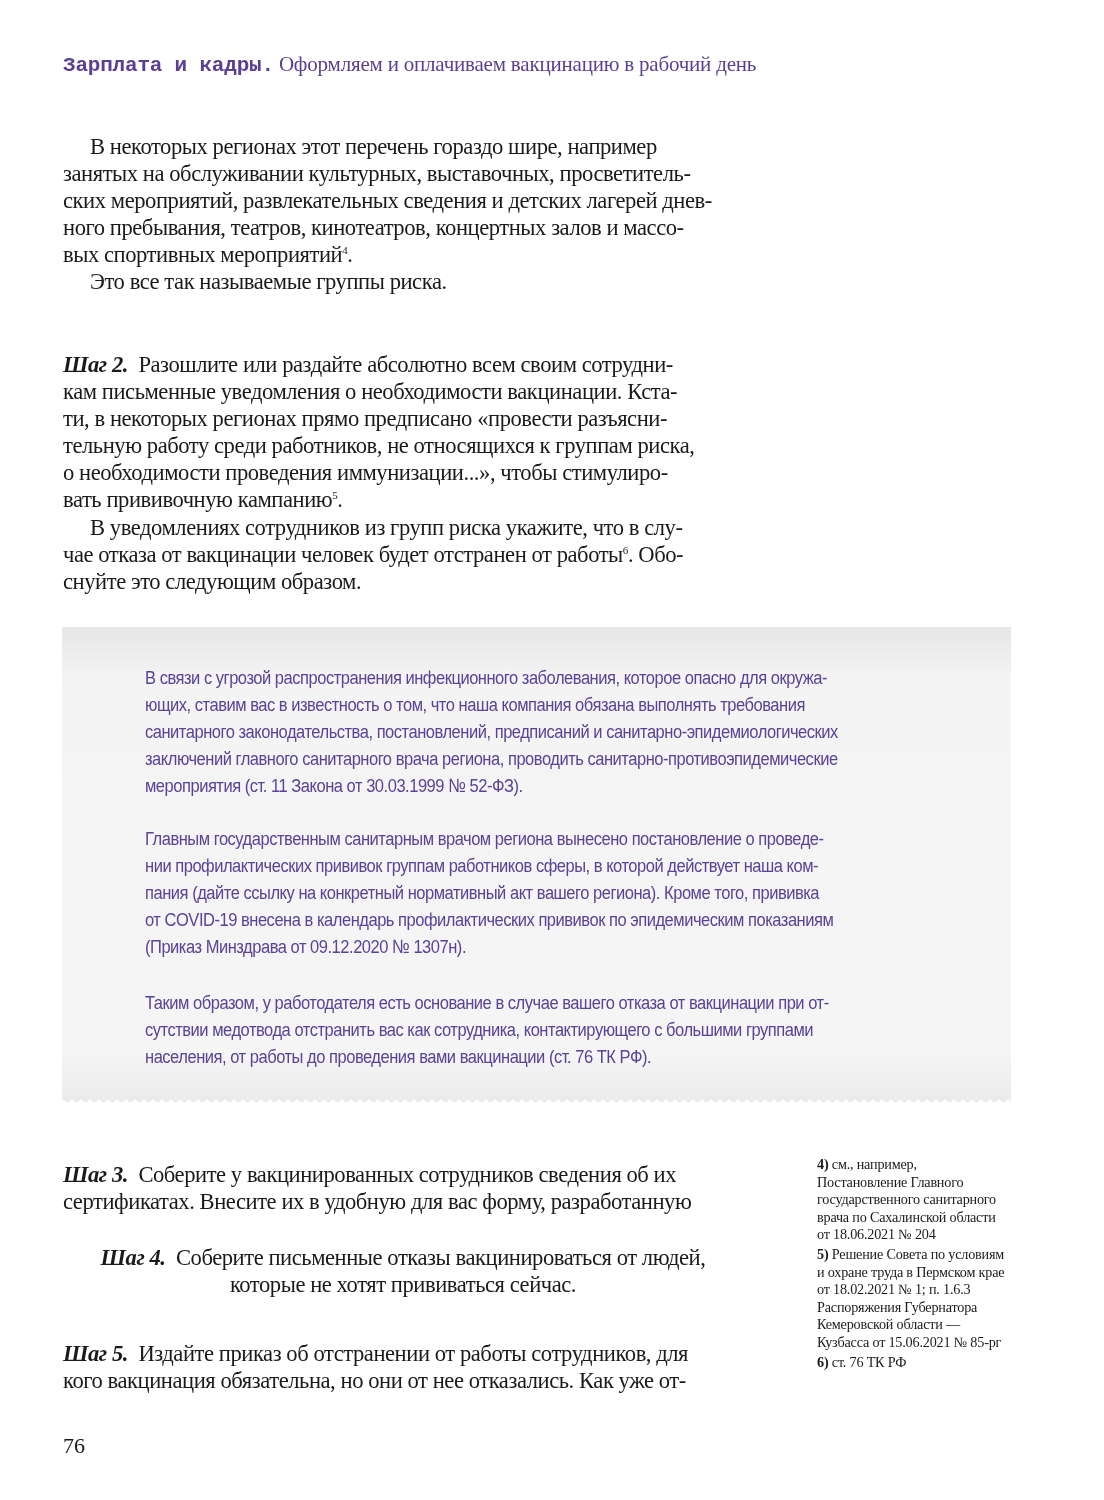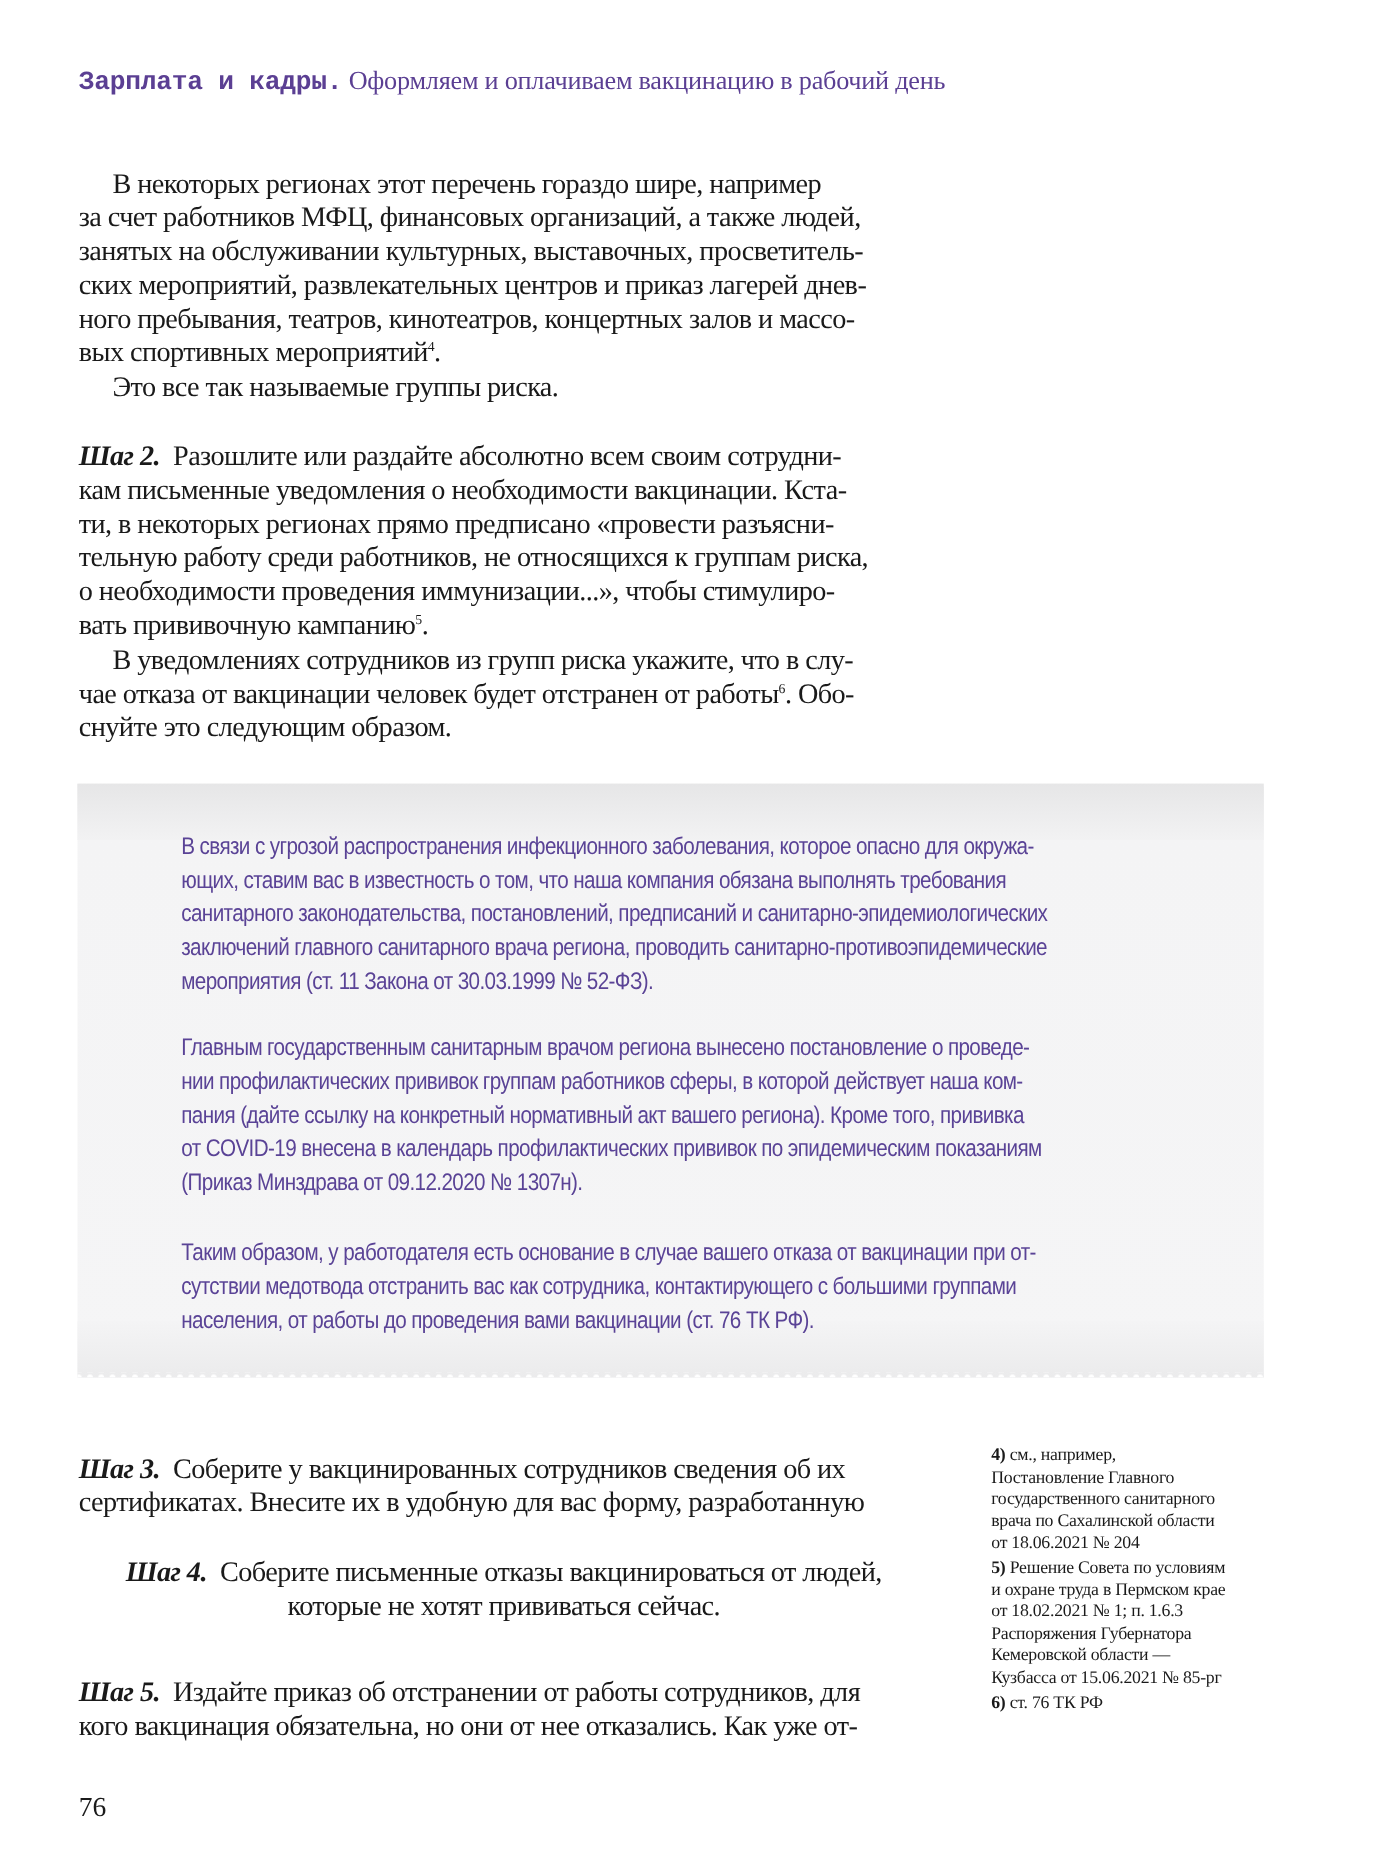--- a/index.html
+++ b/index.html
@@ -40,41 +40,40 @@
     font-size: 19.2px; line-height: 27px; color: #5a4396;
     letter-spacing: -0.55px; transform: scaleX(0.86); transform-origin: left top;
   }
   .box-text .jl { display: block; white-space: nowrap; }
 
   .footnotes {
     position: absolute; left: 793px; top: 1156px; width: 230px;
     font-family: "Liberation Serif", "DejaVu Serif", serif;
     font-size: 14.2px; line-height: 17.6px; color: #1a1a1a; letter-spacing: -0.2px;
   }
-  .footnote { margin-bottom: 2px; }
+  .footnote { margin-bottom: 2px; margin-left: 24px; }
   .footnote .num { font-weight: bold; }
   .page-number {
     position: absolute; left: 63px; top: 1433px;
     font-family: "Liberation Serif", "DejaVu Serif", serif;
     font-size: 22px; color: #1a1a1a;
   }
 </style>
 </head>
 <body>
 
 <div class="running-head">
   <span class="section">Зарплата и кадры.</span>
   <span>Оформляем и оплачиваем вакцинацию в рабочий день</span>
 </div>
 
 <div class="col body-text" style="top:133px;">
   <span class="line indent">В некоторых регионах этот перечень гораздо шире, например</span>
-  <span class="line">за счет работников МФЦ, финансовых организаций, а также людей,</span>
   <span class="line">занятых на обслуживании культурных, выставочных, просветитель-</span>
-  <span class="line">ских мероприятий, развлекательных центров и приказ лагерей днев-</span>
+  <span class="line">ских мероприятий, развлекательных сведения и детских лагерей днев-</span>
   <span class="line">ного пребывания, театров, кинотеатров, концертных залов и массо-</span>
   <span class="line"><span>вых спортивных мероприятий</span><sup class="fn">4</sup><span>.</span></span>
   <span class="line indent">Это все так называемые группы риска.</span>
 </div>
 
 <div class="col body-text" style="top:351px;">
   <span class="line"><span class="step-label">Шаг 2.</span>&nbsp; <span>Разошлите или раздайте абсолютно всем своим сотрудни-</span></span>
   <span class="line">кам письменные уведомления о необходимости вакцинации. Кста-</span>
   <span class="line">ти, в некоторых регионах прямо предписано «провести разъясни-</span>
   <span class="line">тельную работу среди работников, не относящихся к группам риска,</span>

